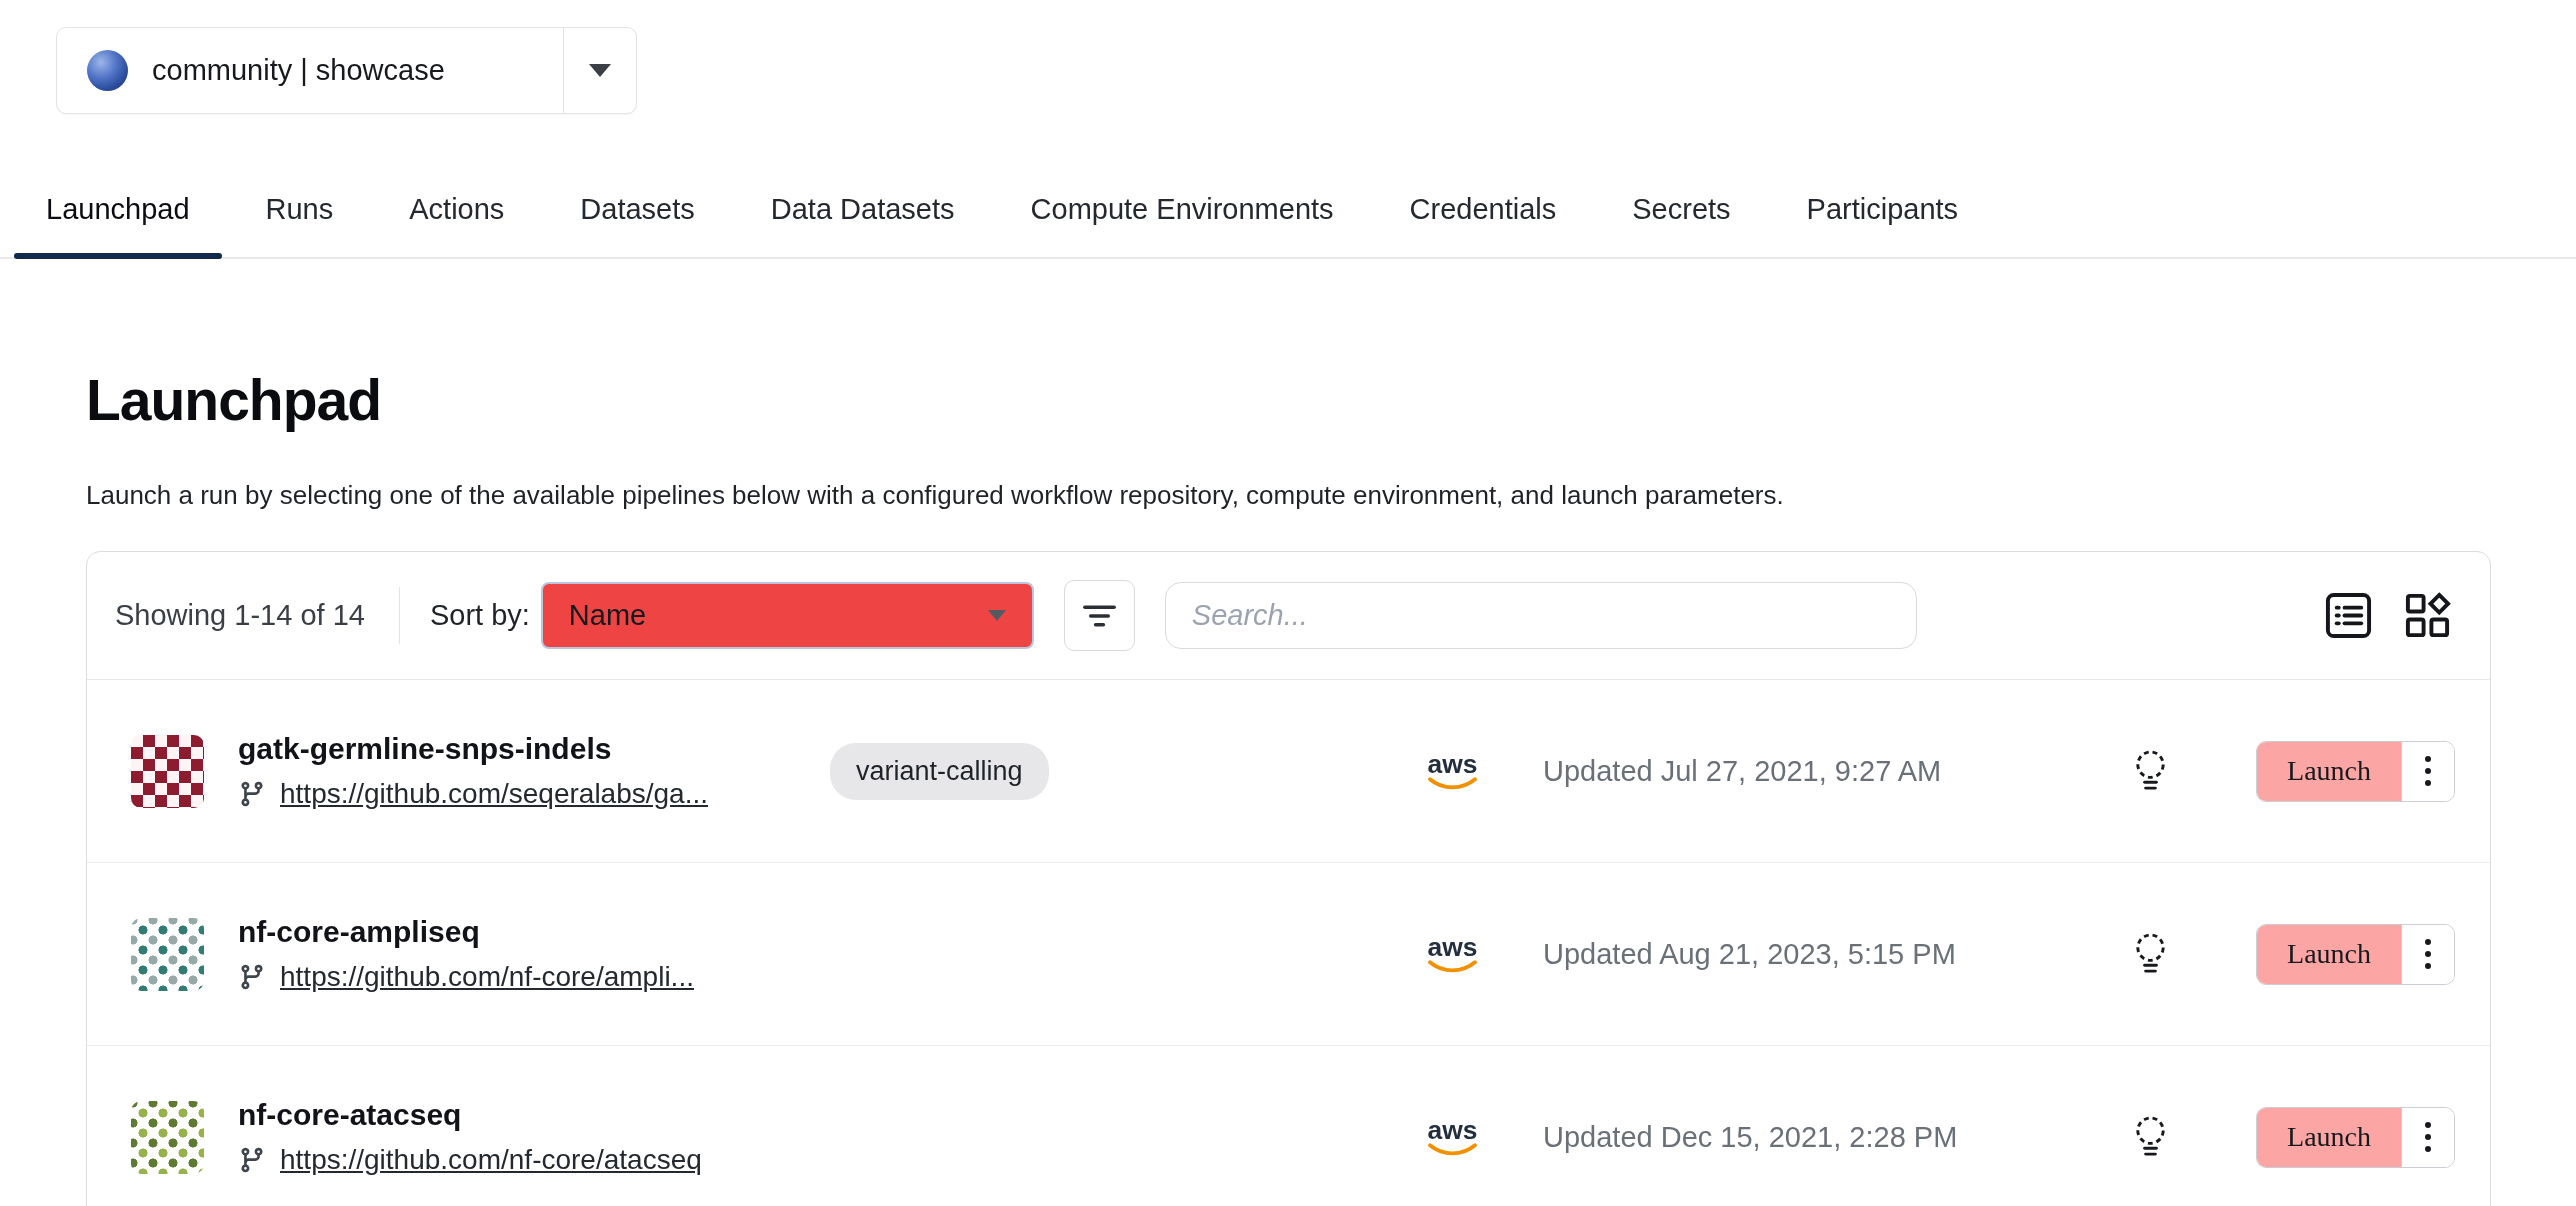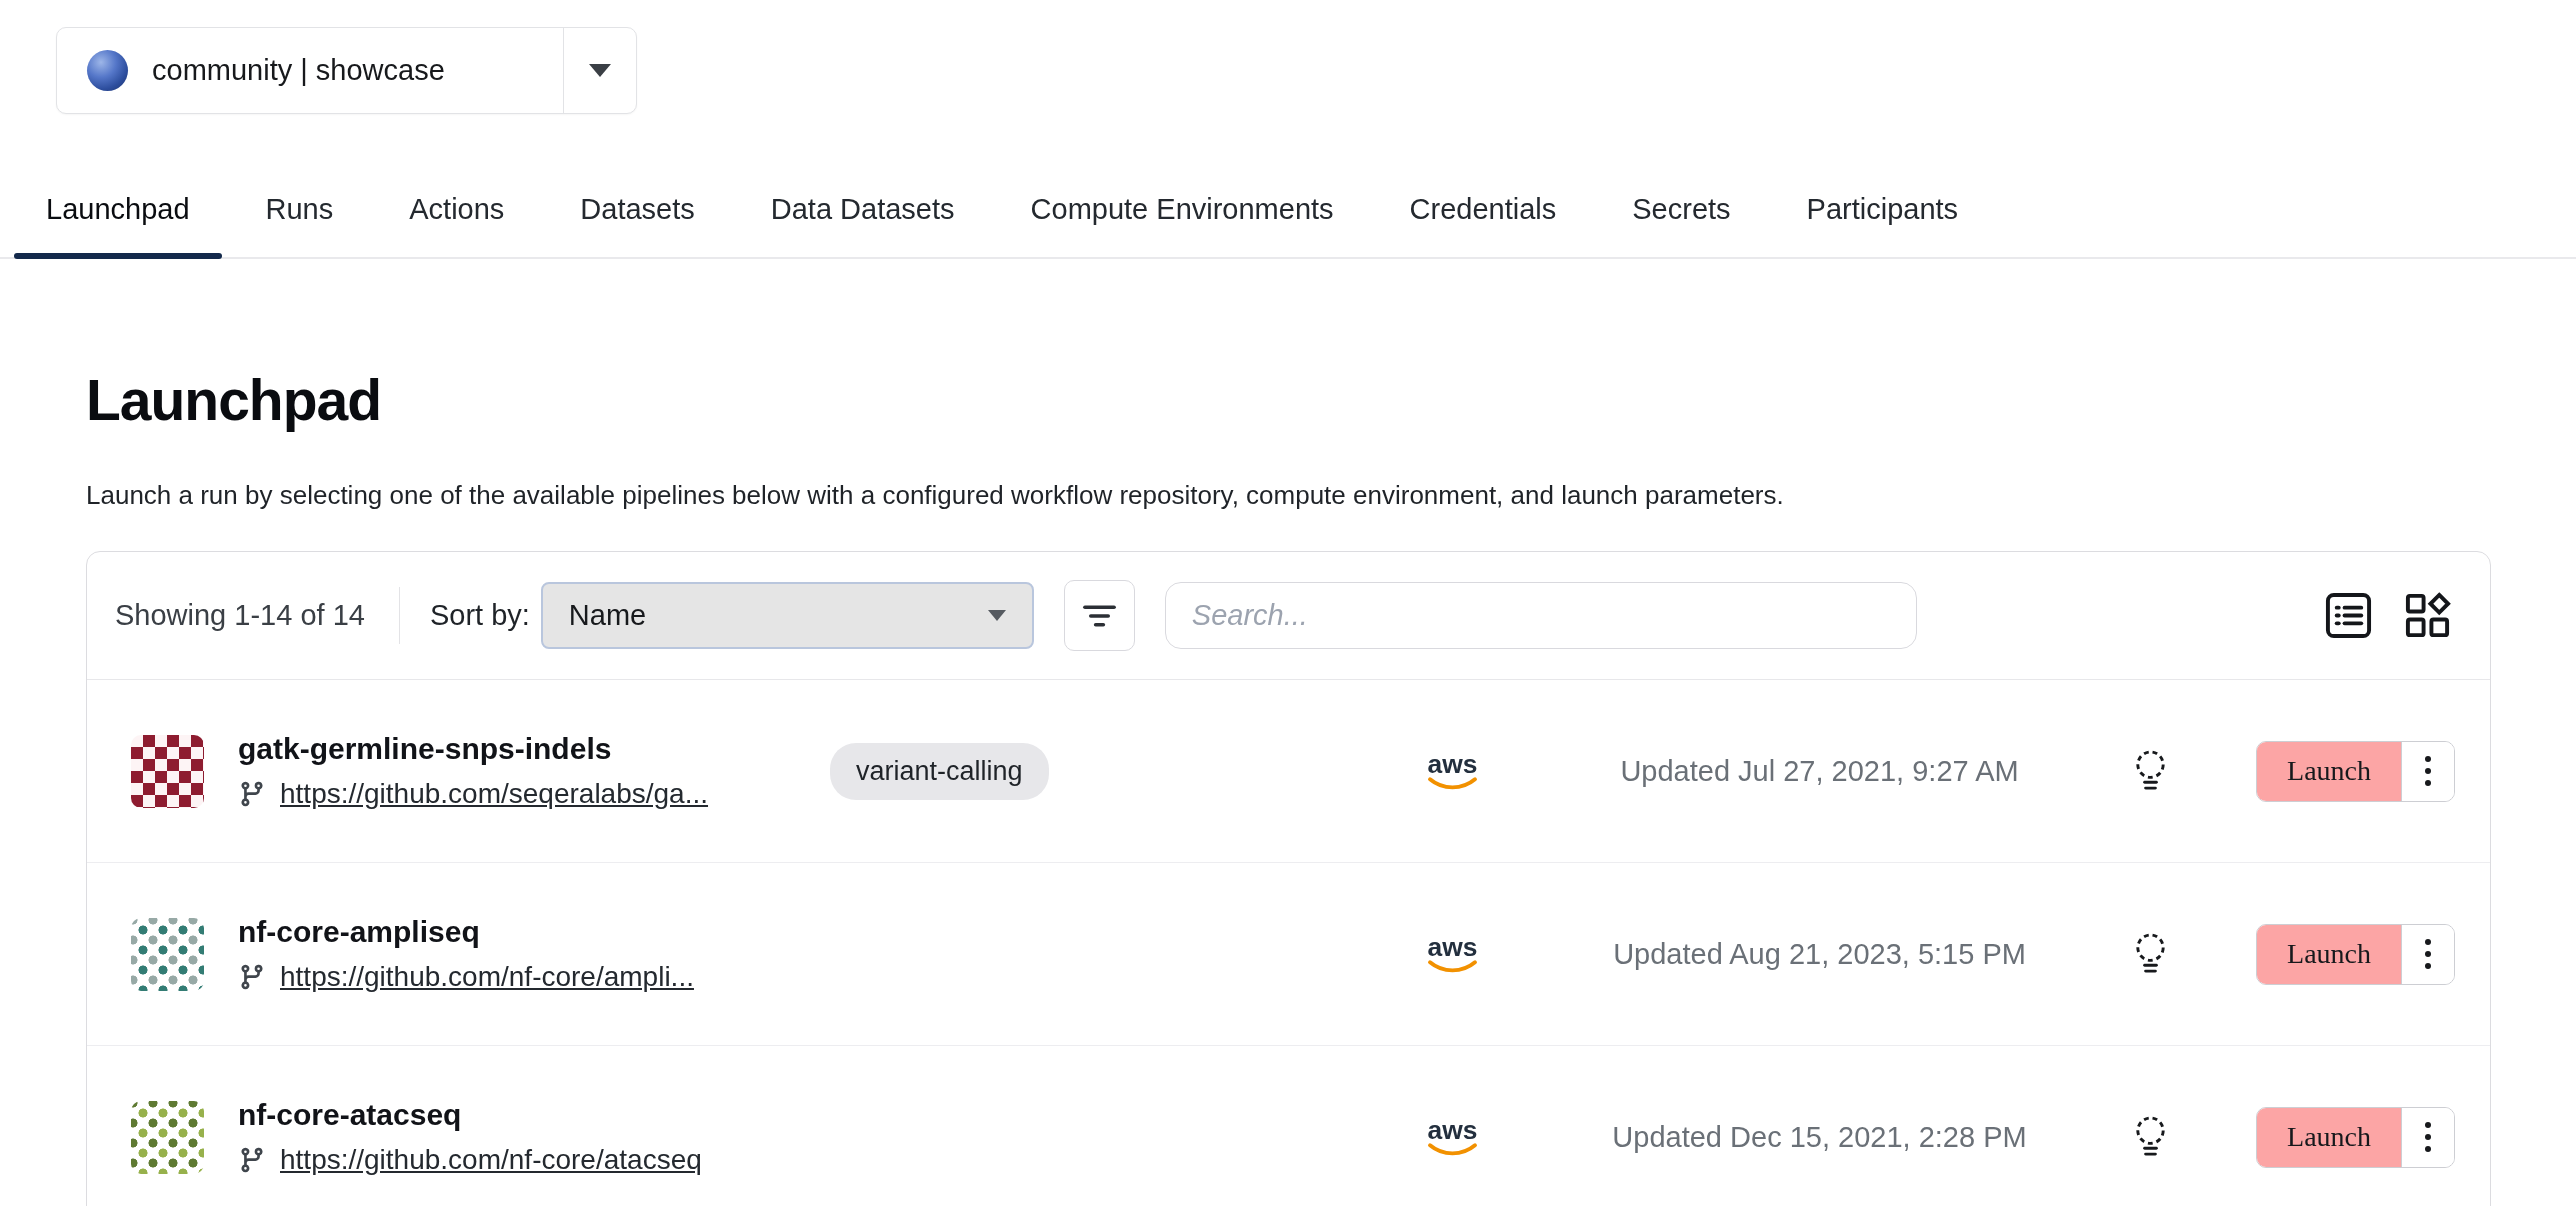--- a/index.html
+++ b/index.html
@@ -28,21 +28,21 @@
   .page-title { margin-top: 111px; font-size: 57px; line-height: 61px; font-weight: 700; letter-spacing: -1px; color: #0a0c10; }
   .page-subtitle { margin-top: 46px; font-size: 26px; line-height: 36px; color: #1f2328; }
 
   
   .card { margin-top: 38px; background: #fff; border: 1px solid #dcdce0; border-radius: 14px; overflow: hidden; }
 
   .toolbar { display: flex; align-items: center; height: 128px; padding: 0 38px 0 28px; border-bottom: 1px solid #e7e7ea; }
   .showing { font-size: 29px; color: #3a3f45; white-space: nowrap; }
   .vsep { width: 1px; height: 57px; background: #e3e3e6; margin: 0 30px 0 34px; }
   .sort-label { font-size: 29px; color: #1f2328; margin-right: 11px; white-space: nowrap; }
-  .sort-select { width: 493px; height: 67px; border: 2px solid #b9c6dd; border-radius: 8px; background: #e5e5e5;
+  .sort-select { width: 493px; height: 67px; border: 2px solid #b9c6dd; border-radius: 8px; background: #ef4444;
     display: flex; align-items: center; justify-content: space-between; padding: 0 26px; cursor: pointer; }
   .sort-value { font-size: 29px; color: #17191c; }
   .sort-select .caret-down { border-left-width: 9px; border-right-width: 9px; border-top-width: 11px; border-top-color: #555a60; }
   .filter-btn { margin-left: 30px; width: 71px; height: 71px; border: 1px solid #d9d9de; border-radius: 10px; background: #fff;
     display: flex; align-items: center; justify-content: center; cursor: pointer; }
   .search-input { margin-left: 30px; width: 752px; height: 67px; border: 1px solid #d9d9de; border-radius: 16px;
     padding: 0 26px; font-size: 29px; font-family: "Liberation Sans", sans-serif; color: #17191c; outline: none; }
   .search-input::placeholder { color: #9ca3af; font-style: italic; }
   .toolbar-spacer { flex: 1; }
   .view-toggles { display: flex; align-items: center; gap: 30px; }
@@ -69,21 +69,21 @@
 
   .pipe-info { width: 592px; flex: none; }
   .pipe-name { font-size: 30px; font-weight: 700; color: #111318; margin-bottom: 12px; white-space: nowrap; }
   .pipe-repo { display: flex; align-items: center; gap: 14px; }
   .repo-link { font-size: 28px; color: #24292f; text-decoration: underline; white-space: nowrap; }
 
   .badge-col { flex: 1; display: flex; align-items: center; }
   .badge { background: #e7e7ea; color: #1f2328; font-size: 27px; line-height: 27px; padding: 15px 26px; border-radius: 26px; white-space: nowrap; }
 
   .provider-col { width: 71px; flex: none; display: flex; justify-content: center; }
-  .updated-col { width: 553px; flex: none; margin-left: 55px; font-size: 29px; color: #6a7077; white-space: nowrap; text-align: center; }
+  .updated-col { width: 553px; flex: none; margin-left: 55px; font-size: 29px; color: #6a7077; white-space: nowrap; }
   .bulb-col { width: 109px; flex: none; display: flex; justify-content: center; cursor: pointer; }
 
   .launch-group { display: flex; align-items: stretch; height: 61px; border: 1px solid #cdced3; border-radius: 10px; overflow: hidden; background: #fff; flex: none; }
   .launch-btn { border: none; background: #fca5a5; padding: 0 30px; font-size: 28px; color: #17191c; font-family: Liberation Serif, serif; cursor: pointer; display: flex; align-items: center; }
   .kebab-btn { border: none; border-left: 1px solid #cdced3; background: #fff; width: 53px; display: flex; align-items: center; justify-content: center; cursor: pointer; }
 </style>
 </head>
 <body>
 
 <div class="viewport">

